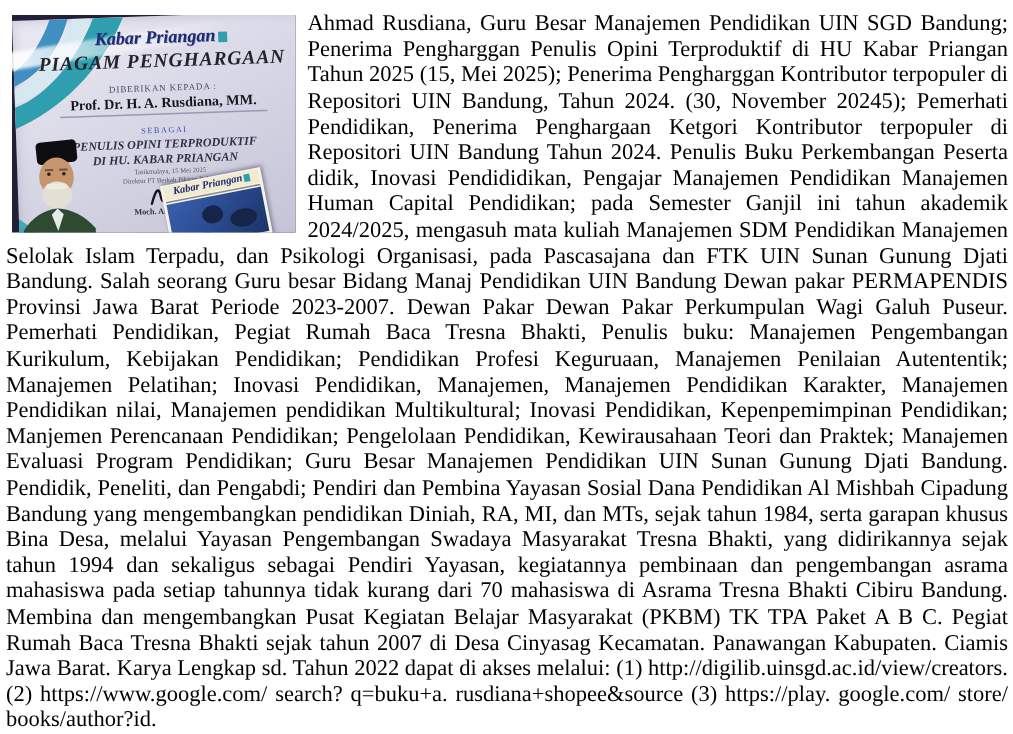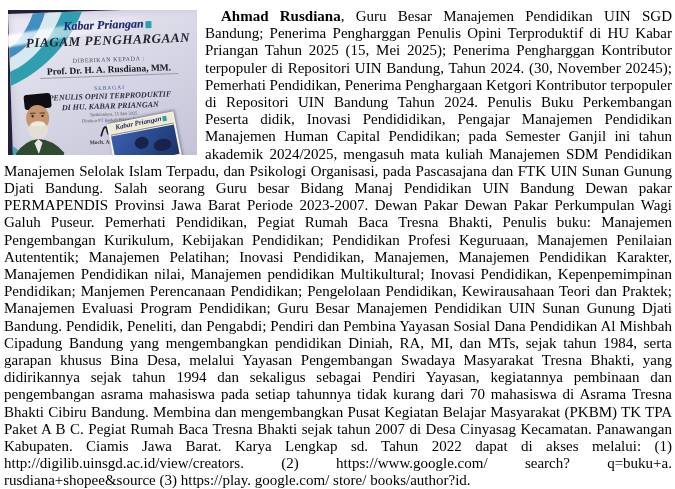--- a/index.html
+++ b/index.html
@@ -4,21 +4,21 @@
 <style>
   html,body{margin:0;padding:0;background:#ffffff;}
   body{width:675px;height:489px;overflow:hidden;}
   .page{
     box-sizing:border-box;width:675px;height:489px;
     padding:8px 3px 4px 4px;
     font-family:"Liberation Serif", serif;
     font-size:15px;line-height:17.2px;color:#000;
     text-align:justify;overflow:hidden;
   }
-  .bio b{font-weight:bold;margin-left:16px;}
+  .bio b{font-weight:normal;}
 
   
   .photo-frame{
     float:left;width:189px;height:145px;margin:2px 8px 4px 4px;
     position:relative;background:#241f38;overflow:hidden;
   }
   .paper{
     position:absolute;left:0;top:4px;width:198px;height:152px;
     transform-origin:0 0;transform:rotate(-2deg);
     background:linear-gradient(155deg,#eceaf3 0%,#d8d7e6 45%,#c3c2d6 100%);

